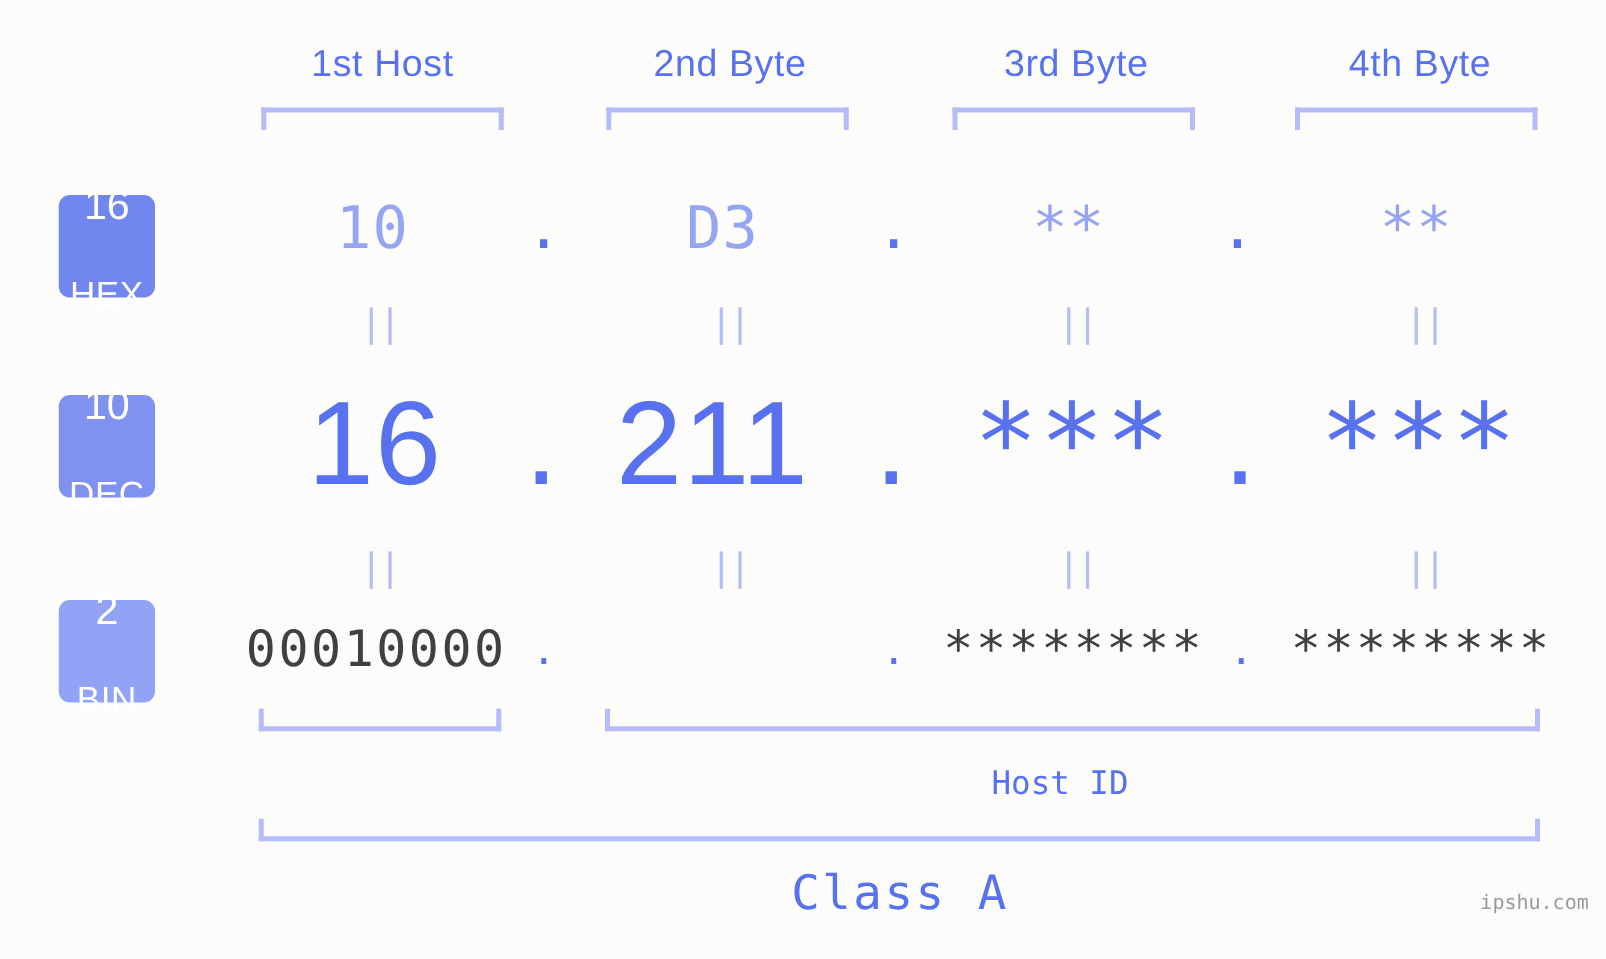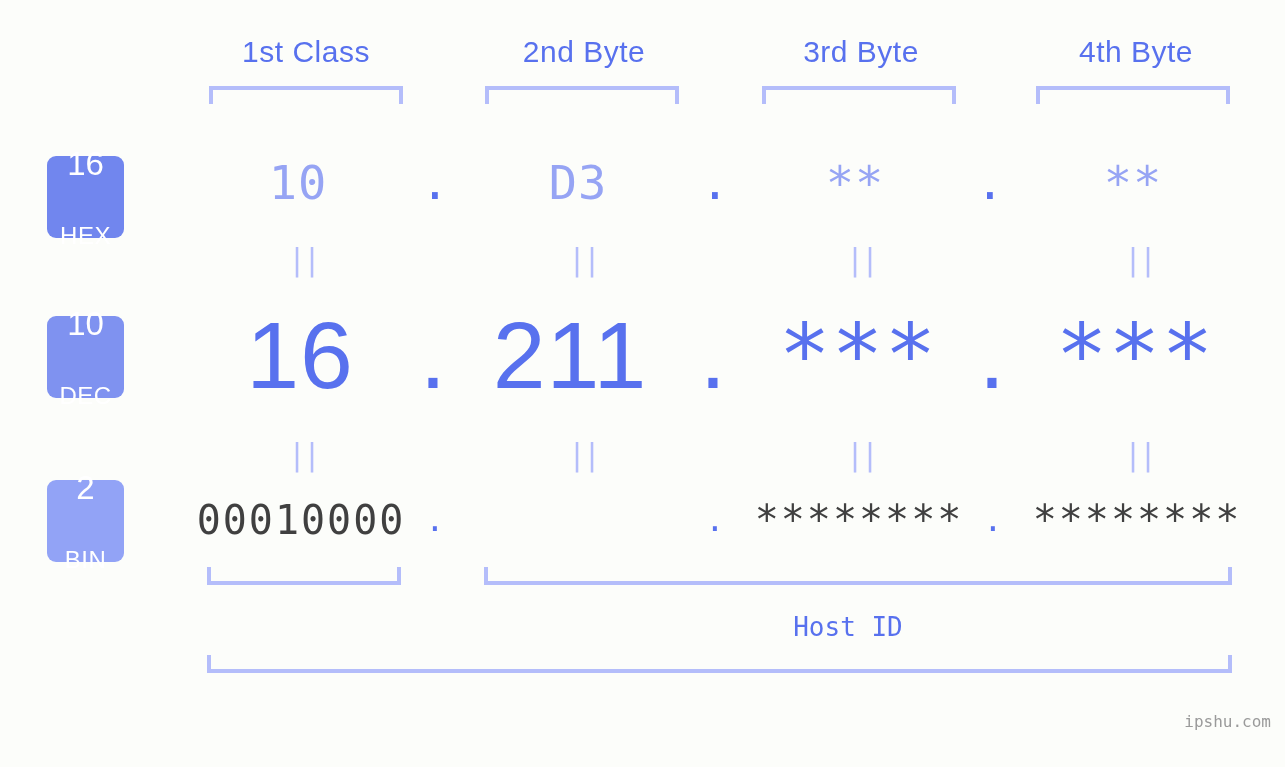--- a/index.html
+++ b/index.html
@@ -57,21 +57,21 @@
     align-items: center;
     justify-content: center;
     font-family: "Liberation Sans", sans-serif;
   }
   .base-badge .num {
     font-size: 33px;
     line-height: 34px;
     font-weight: 400;
   }
   .base-badge .nm {
-    font-size: 24px;
+    font-size: 28px;
     line-height: 22px;
     font-weight: 400;
     letter-spacing: 0.5px;
     margin-top: 44px;
   }
 
   
   .cell {
     position: absolute;
     text-align: center;
@@ -200,21 +200,21 @@
     line-height: 20px;
     color: #9a9a9a;
     letter-spacing: 0px;
   }
 </style>
 </head>
 <body>
 
 <div class="stage">
 
-  <div class="byte-label" style="left:206px;">1st Class</div>
+  <div class="byte-label" style="left:206px;">1st Host</div>
   <div class="byte-label" style="left:484px;">2nd Byte</div>
   <div class="byte-label" style="left:761px;">3rd Byte</div>
   <div class="byte-label" style="left:1036px;">4th Byte</div>
 
   <div class="top-bracket" style="left:209px; width:194px;"></div>
   <div class="top-bracket" style="left:485px; width:194px;"></div>
   <div class="top-bracket" style="left:762px; width:194px;"></div>
   <div class="top-bracket" style="left:1036px; width:194px;"></div>
 
   <div class="base-badge" style="top:156px; background:#7186ee;">
@@ -264,16 +264,17 @@
   <div class="cell bin-cell" style="left:744px;">********</div>
   <div class="bin-dot" style="left:978px;">.</div>
   <div class="cell bin-cell" style="left:1022px;">********</div>
 
   <div class="bot-bracket" style="left:207px; top:567px; width:194px;"></div>
   <div class="bot-bracket" style="left:484px; top:567px; width:748px;"></div>
 
   <div class="id-label" style="left:748px; top:612px; width:200px;">Host ID</div>
 
   <div class="bot-bracket" style="left:207px; top:655px; width:1025px;"></div>
+  <div class="class-label" style="left:520px; top:692px; width:400px;">Class A</div>
 
   <div class="watermark">ipshu.com</div>
 
 </div>
 
 </body></html>

